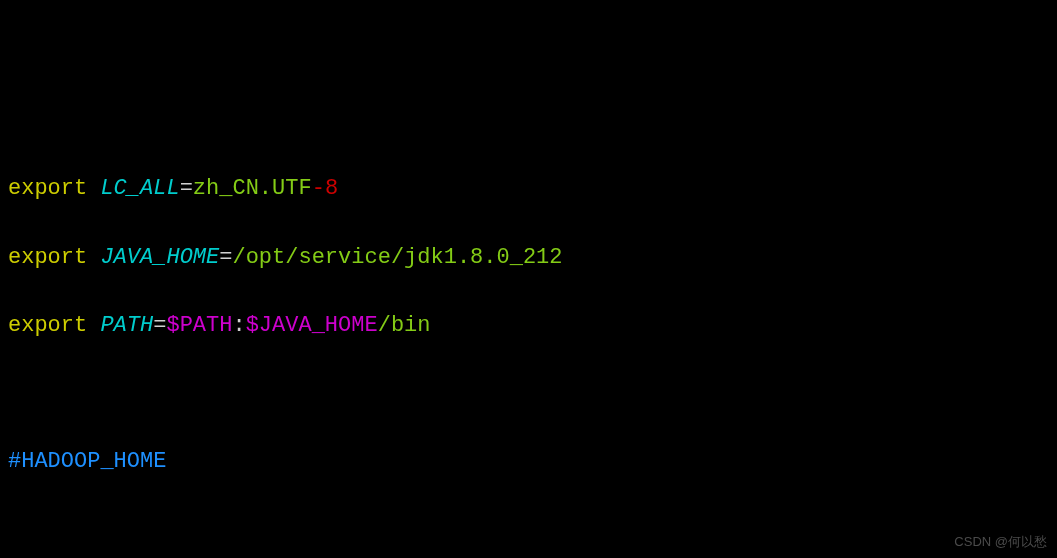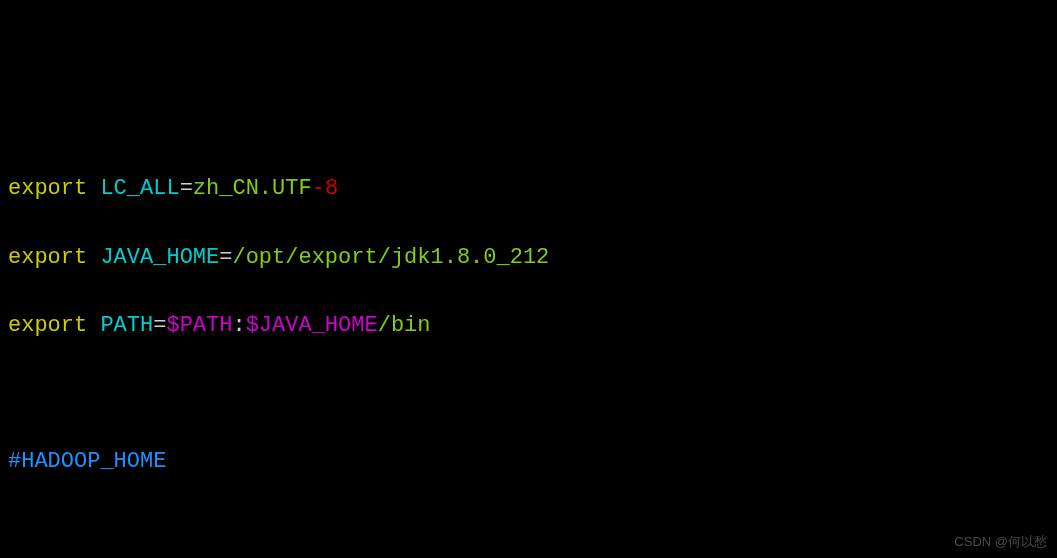--- a/index.html
+++ b/index.html
@@ -13,21 +13,21 @@
       font-size: 22px;
       line-height: 1.55;
       padding: 2px 8px;
       width: 1057px;
       height: 558px;
       overflow: hidden;
       position: relative;
       white-space: pre;
     }
     .kw-yellow { color: #cdcd00; margin-top: 33px; }
-    .var-cyan { color: #00cdcd; }
+    .var-cyan { color: #00cdcd; font-style: italic; }
     .op-white { color: #d0d0d0; }
     .path-white { color: #84cc16; }
     .num-red { color: #cd0000; }
     .var-magenta { color: #cd00cd; }
     .comment-blue { color: #1e90ff; margin-top: 30px; }
     .watermark {
       position: absolute;
       bottom: 6px;
       right: 10px;
       color: #6a6a6a;
@@ -38,21 +38,21 @@
     }
     .line { display: block; }
   </style>
 </head>
 <body>
 
 
 
 <div>
 <span class="line"><span class="kw-yellow">export</span> <span class="var-cyan">LC_ALL</span><span class="op-white">=</span><span class="path-white">zh_CN.UTF</span><span class="num-red">-</span><span class="num-red">8</span></span>
-<span class="line"><span class="kw-yellow">export</span> <span class="var-cyan">JAVA_HOME</span><span class="op-white">=</span><span class="path-white">/opt/export/jdk1.8.0_212</span></span>
+<span class="line"><span class="kw-yellow">export</span> <span class="var-cyan">JAVA_HOME</span><span class="op-white">=</span><span class="path-white">/opt/service/jdk1.8.0_212</span></span>
 <span class="line"><span class="kw-yellow">export</span> <span class="var-cyan">PATH</span><span class="op-white">=</span><span class="var-magenta">$PATH</span><span class="op-white">:</span><span class="var-magenta">$JAVA_HOME</span><span class="path-white">/bin</span></span>
 <span class="line"> </span>
 <span class="line"><span class="comment-blue">#HADOOP_HOME</span></span>
 
 
 
 
 
 
 

